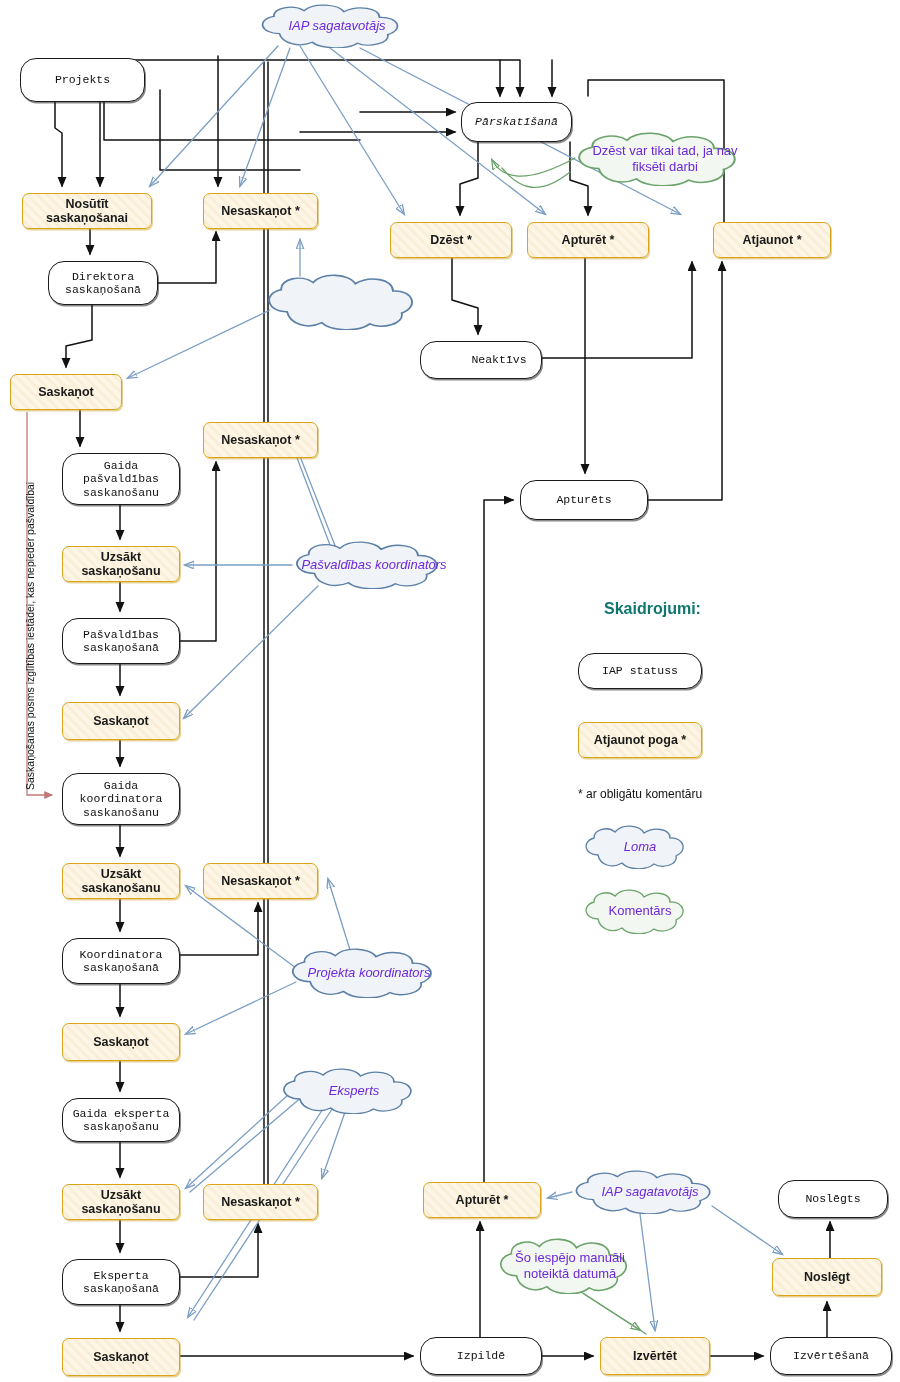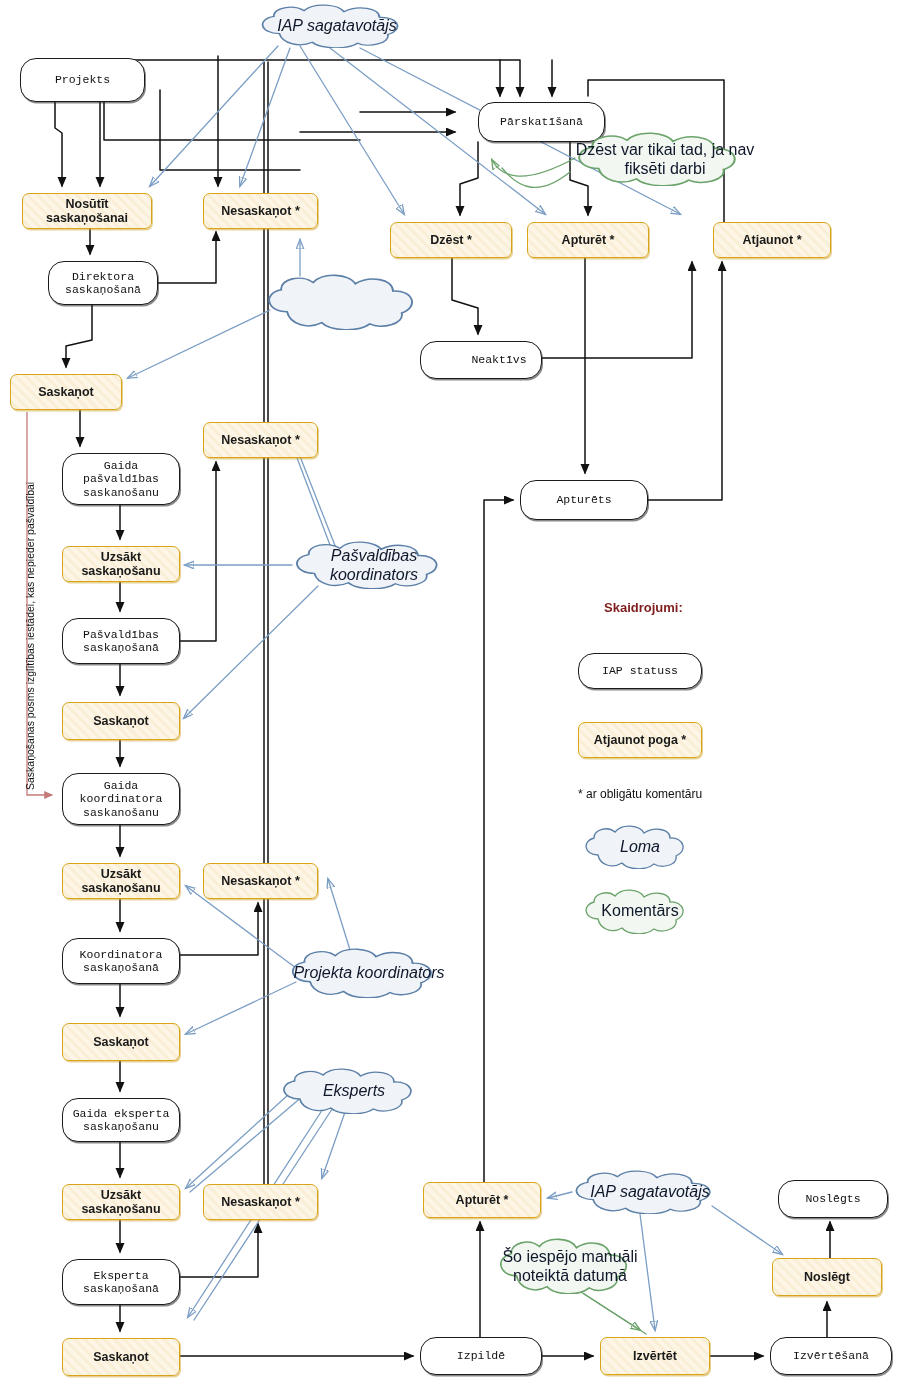--- a/index.html
+++ b/index.html
@@ -13,26 +13,26 @@
   .status{border:1.6px solid #1b1b1b;border-radius:16px;background:#ffffff;
           font-family:"Liberation Mono","DejaVu Sans Mono",monospace;font-size:11.5px;color:#111;
           box-shadow:1px 1.5px 0 rgba(40,40,40,.55);}
   
   .cmd{border:1.8px solid #d9a418;border-radius:7px;font-size:12.5px;color:#1a1a1a;
        background:repeating-linear-gradient(45deg,#fdf6e6 0px,#fdf6e6 4px,#faeed6 4px,#faeed6 7px);
        box-shadow:1px 1.5px 0 rgba(200,150,20,.45);font-weight:bold;}
 
   .cloud{position:absolute;display:flex;align-items:center;justify-content:center;
          text-align:center;box-sizing:border-box;}
-  .cloud .cl-txt{position:relative;z-index:2;font-size:16px;font-style:italic;color:#0f172a;
+  .cloud .cl-txt{position:relative;z-index:2;font-size:13px;font-style:italic;color:#6d28d9;
                  padding:0 8px;line-height:1.2;}
   .cloud .cl-svg{position:absolute;left:0;top:0;width:100%;height:100%;z-index:1;}
   .cloud.comment .cl-txt{font-style:normal;}
 
-  .legend-title{position:absolute;font-size:13px;font-weight:bold;color:#7f1d1d;}
+  .legend-title{position:absolute;font-size:16px;font-weight:bold;color:#0f766e;}
   .legend-note{position:absolute;font-size:12px;color:#111;}
   .vlabel{position:absolute;font-size:10.5px;color:#111;white-space:nowrap;
           transform-origin:0 0;transform:rotate(-90deg);}
 </style>
 </head>
 <body>
 
 <div id="stage">
 
   <svg id="wires" viewBox="0 0 900 1382">
@@ -165,21 +165,21 @@
       <path d="M584,1294 L646,1334"></path>
     </g>
 
     <g fill="none" stroke="#c27a78" stroke-width="1.3">
       <path d="M27,412 L27,795 L52,795" marker-end="url(#ahr)"></path>
     </g>
   </svg>
 
   <div id="status-nodes">
       <div class="node status" style="left: 20px; top: 58px; width: 125px; height: 44px;">Projekts</div>
-      <div class="node status" style="left: 478px; top: 102px; width: 127px; height: 40px;">Pārskatīšanā</div>
+      <div class="node status" style="left: 461px; top: 102px; width: 111px; height: 40px; font-style: italic;">Pārskatīšanā</div>
       <div class="node status" style="left: 48px; top: 261px; width: 110px; height: 44px;">Direktora<br>saskaņošanā</div>
       <div class="node status" style="left: 420px; top: 341px; width: 122px; height: 38px; padding-left: 36px;">Neaktīvs</div>
       <div class="node status" style="left: 62px; top: 453px; width: 118px; height: 52px;">Gaida<br>pašvaldības<br>saskanošanu</div>
       <div class="node status" style="left: 520px; top: 480px; width: 128px; height: 40px;">Apturēts</div>
       <div class="node status" style="left: 62px; top: 618px; width: 118px; height: 46px;">Pašvaldības<br>saskaņošanā</div>
       <div class="node status" style="left: 62px; top: 773px; width: 118px; height: 52px;">Gaida<br>koordinatora<br>saskanošanu</div>
       <div class="node status" style="left: 62px; top: 938px; width: 118px; height: 46px;">Koordinatora<br>saskaņošanā</div>
       <div class="node status" style="left: 62px; top: 1098px; width: 118px; height: 44px;">Gaida eksperta<br>saskaņošanu</div>
       <div class="node status" style="left: 62px; top: 1259px; width: 118px; height: 46px;">Eksperta<br>saskaņošanā</div>
       <div class="node status" style="left: 420px; top: 1337px; width: 122px; height: 38px;">Izpildē</div>

